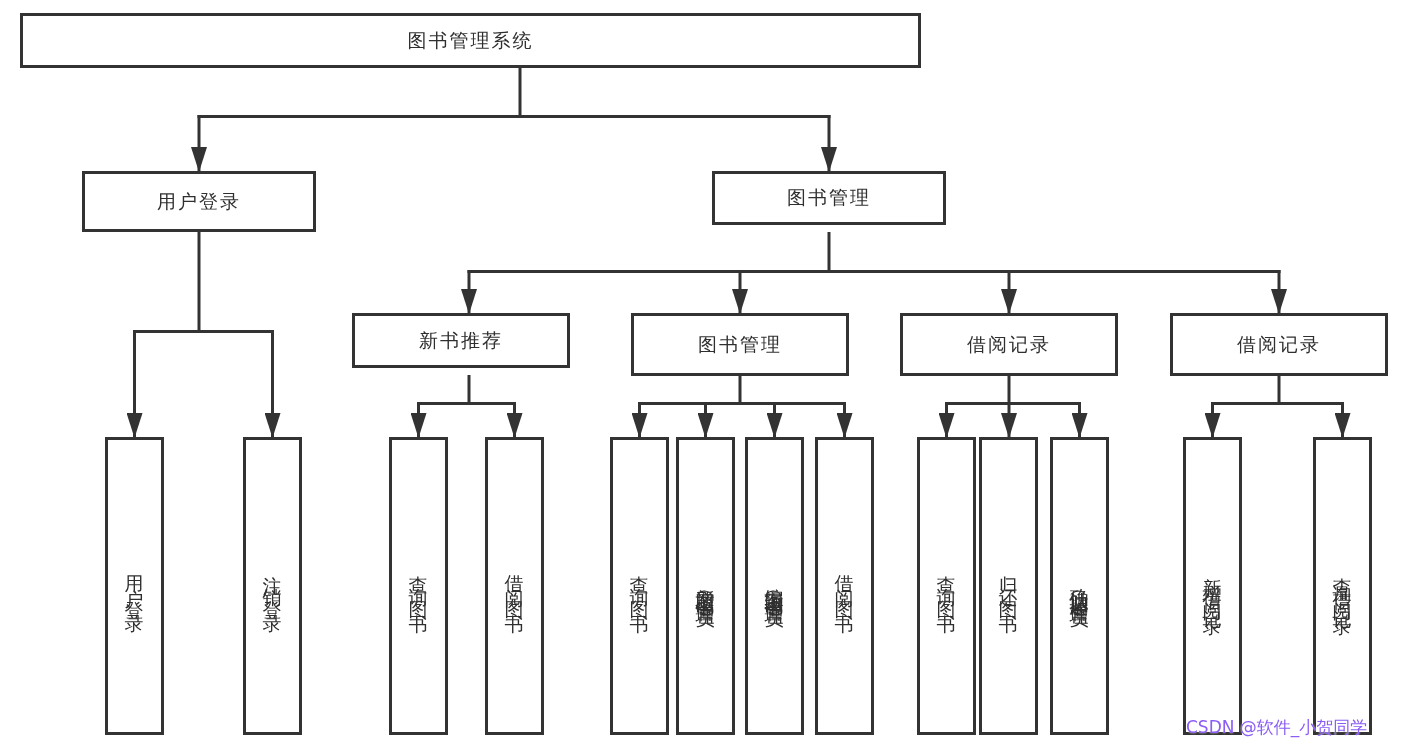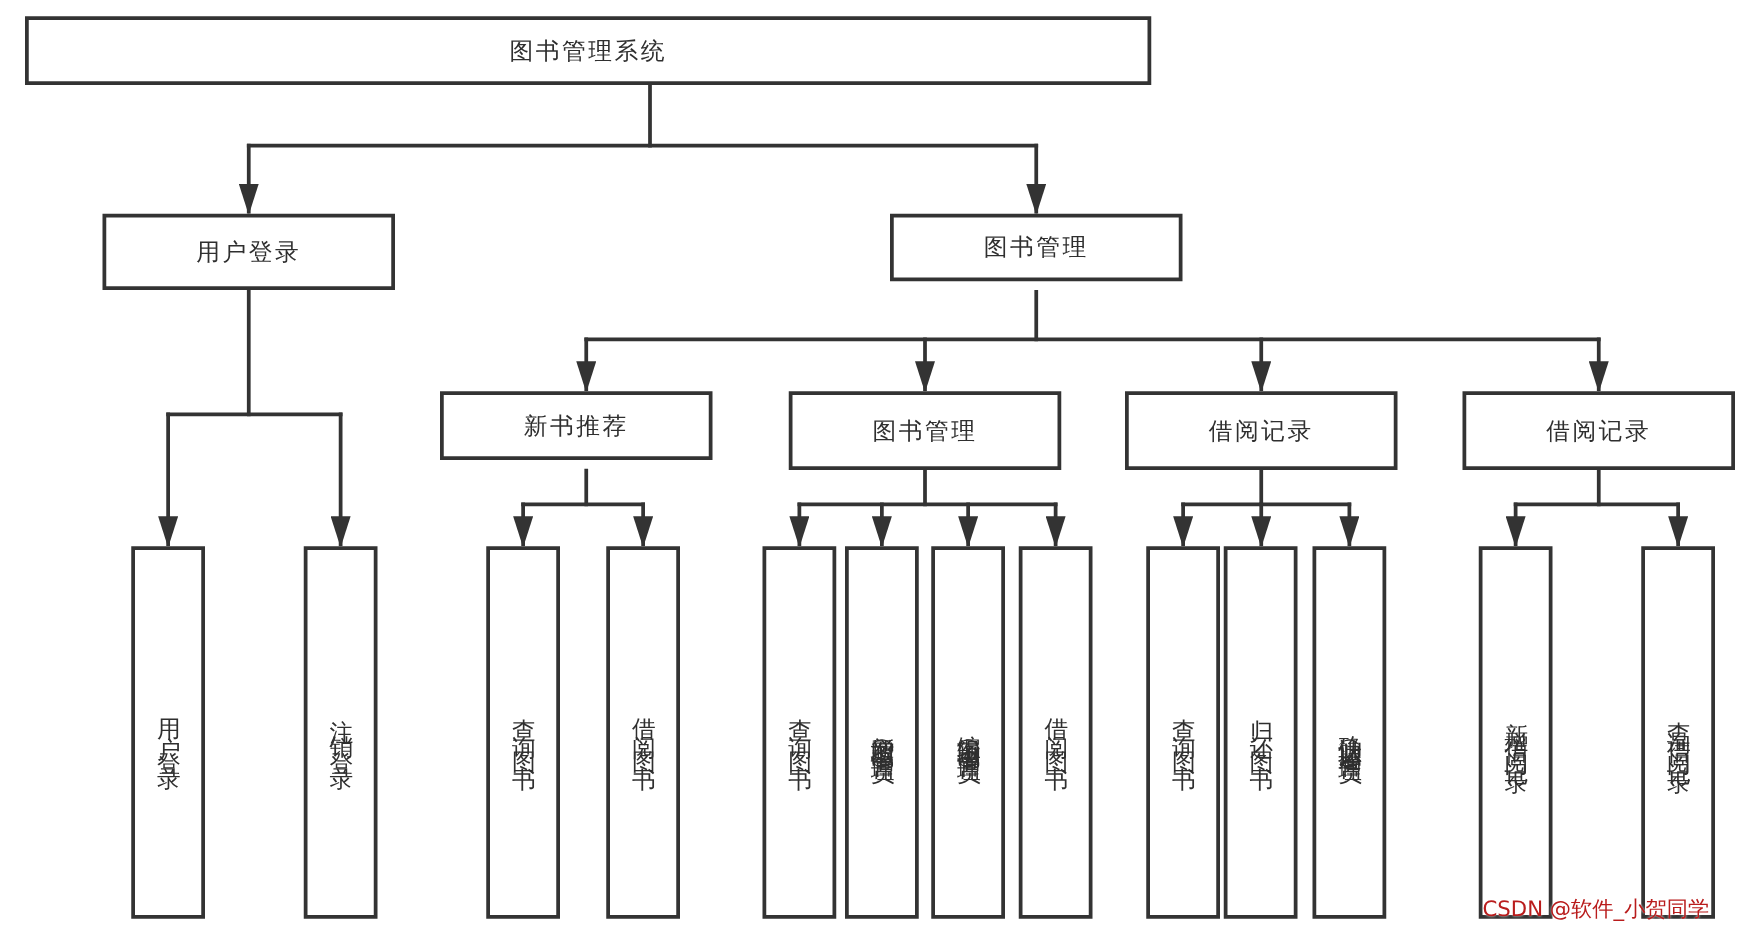--- a/index.html
+++ b/index.html
@@ -16,21 +16,21 @@
   .hlabel{font-size:19px;letter-spacing:2px;white-space:nowrap;}
   .leaf span{
     writing-mode:vertical-rl;text-orientation:mixed;
     font-size:19px;line-height:1;white-space:nowrap;
   }
   .ls-wide span{letter-spacing:13px;}
   .ls-mid  span{letter-spacing:8px;}
   .ls-tight span{letter-spacing:3px;}
   #watermark{
     position:absolute;z-index:3;left:1186px;top:716px;width:215px;
-    font-size:17px;color:#b91c1c;white-space:nowrap;
+    font-size:17px;color:#8b5cf6;white-space:nowrap;
     text-shadow:0 0 2px #ffffff;
   }
 </style>
 </head>
 <body>
 
 <div id="canvas">
 
   <svg id="wires" width="1405" height="747" viewBox="0 0 1405 747">
     <defs>

